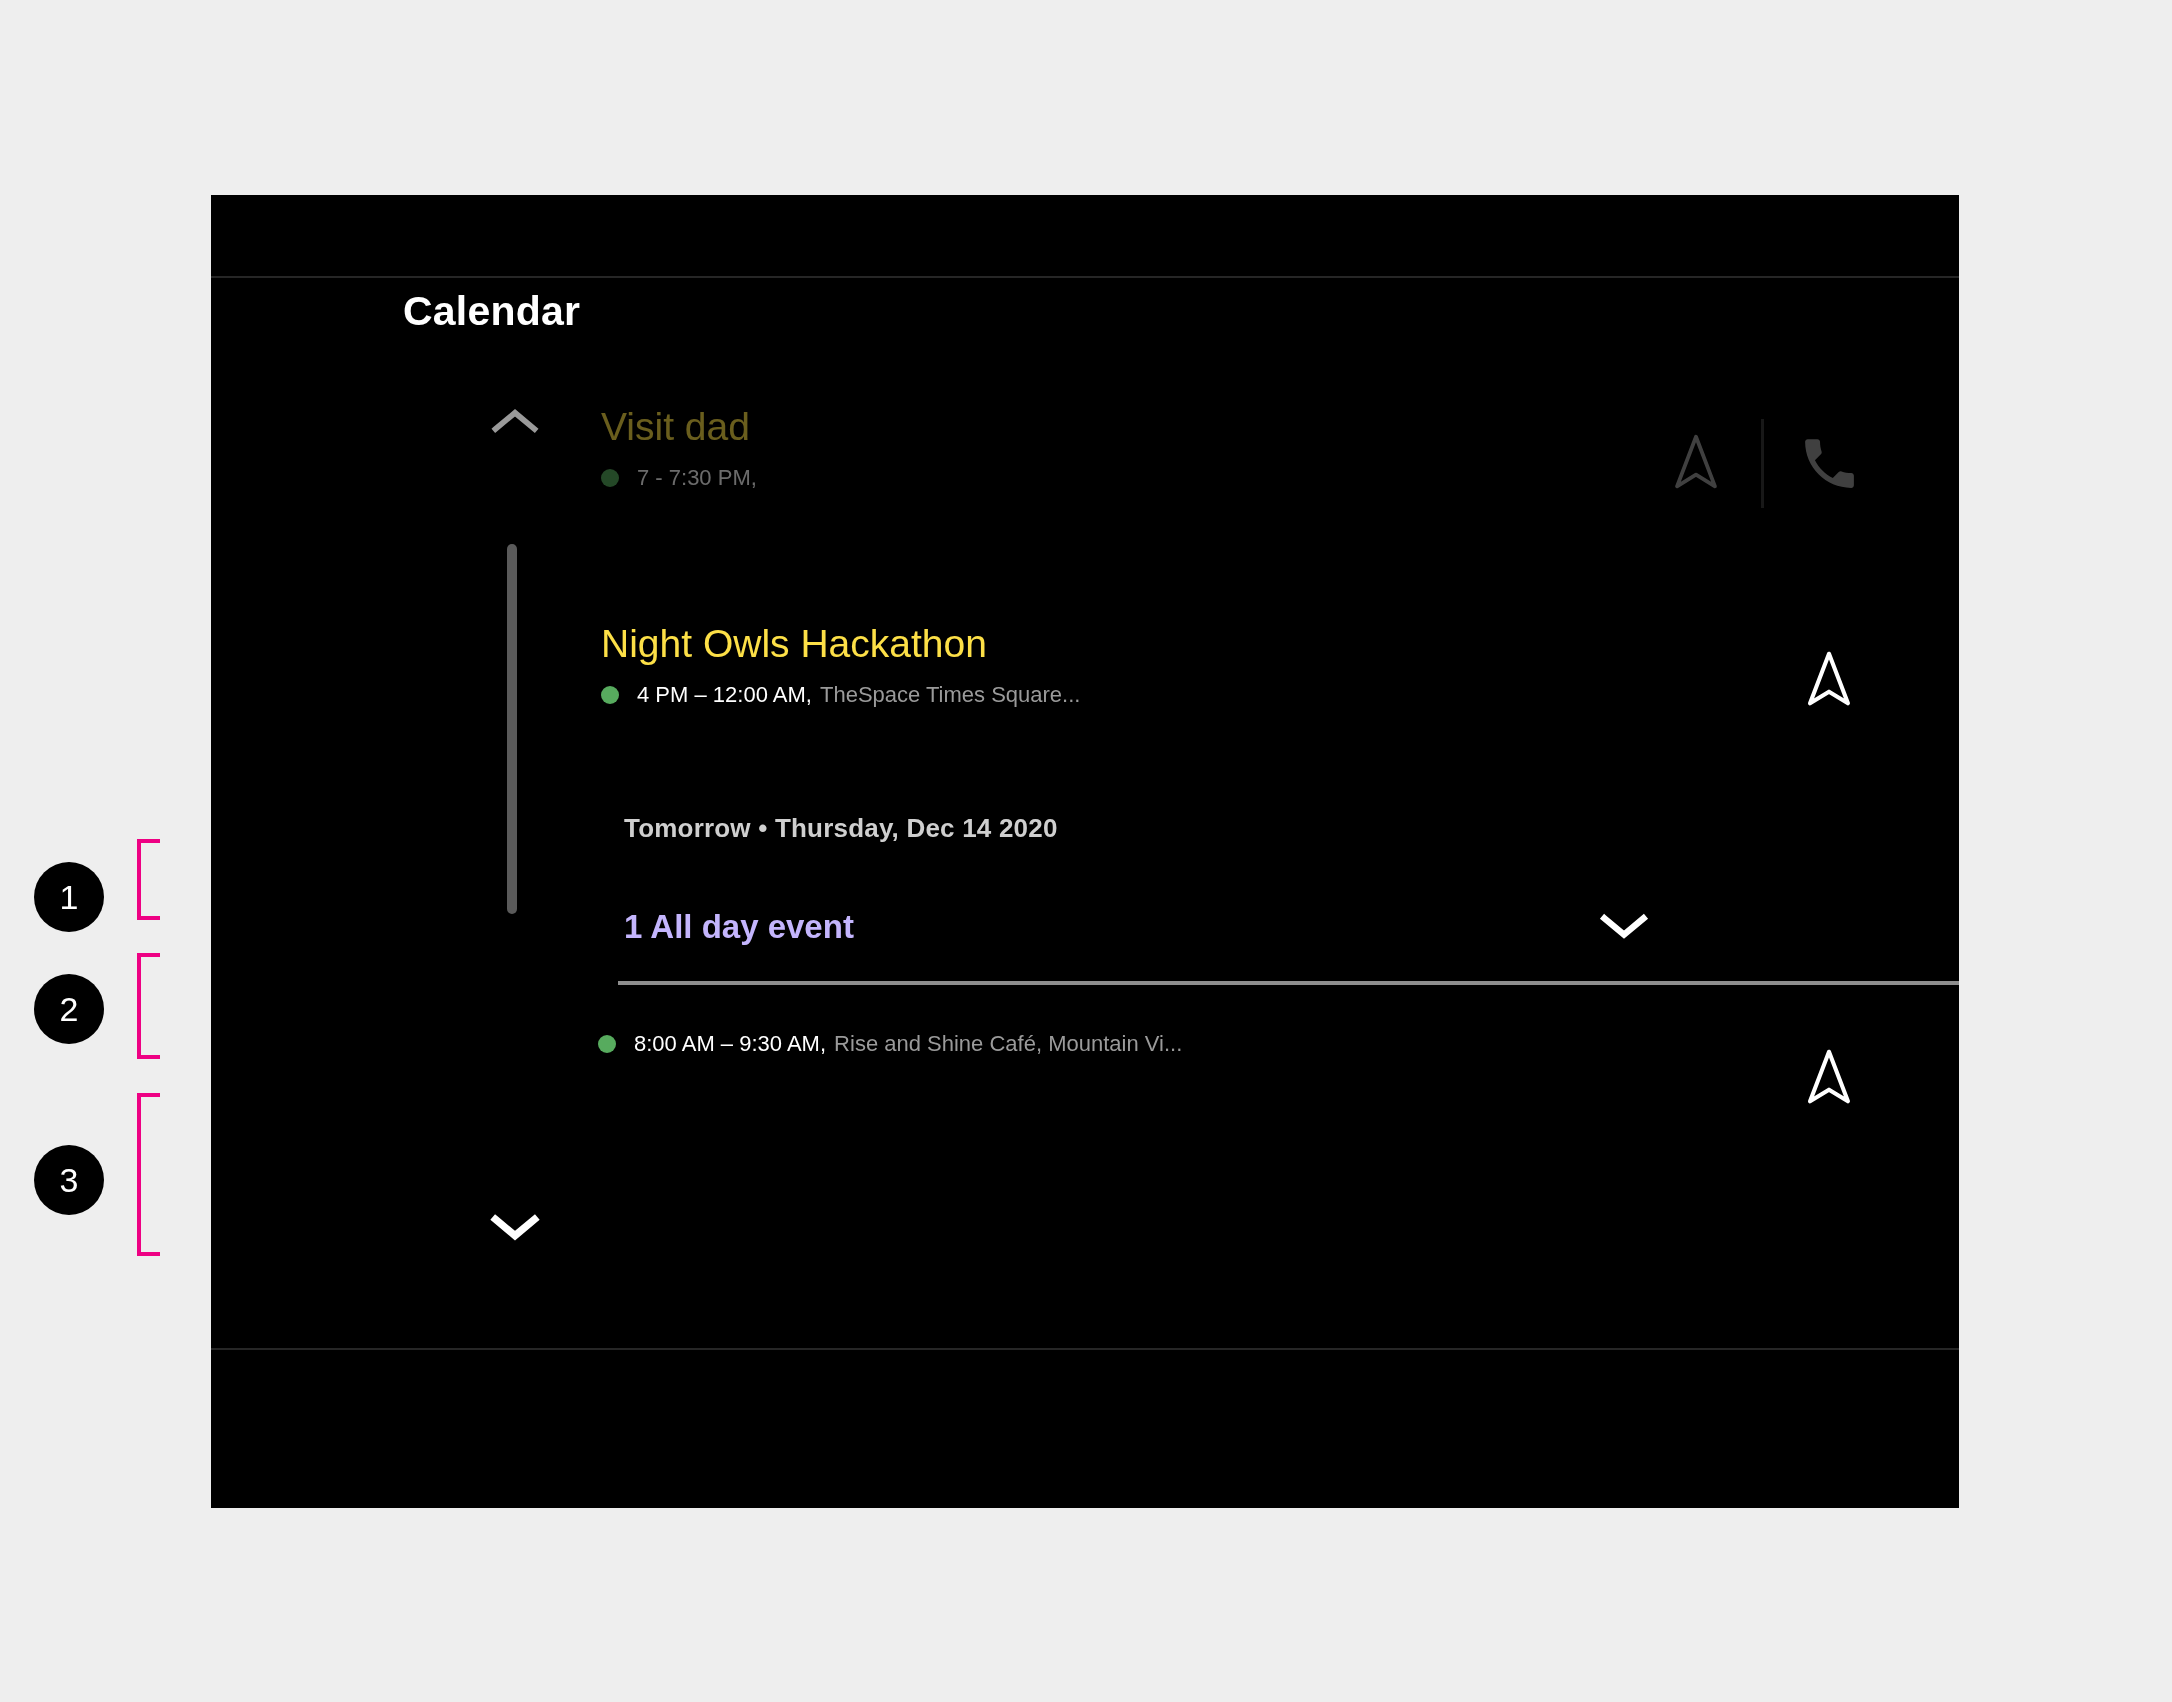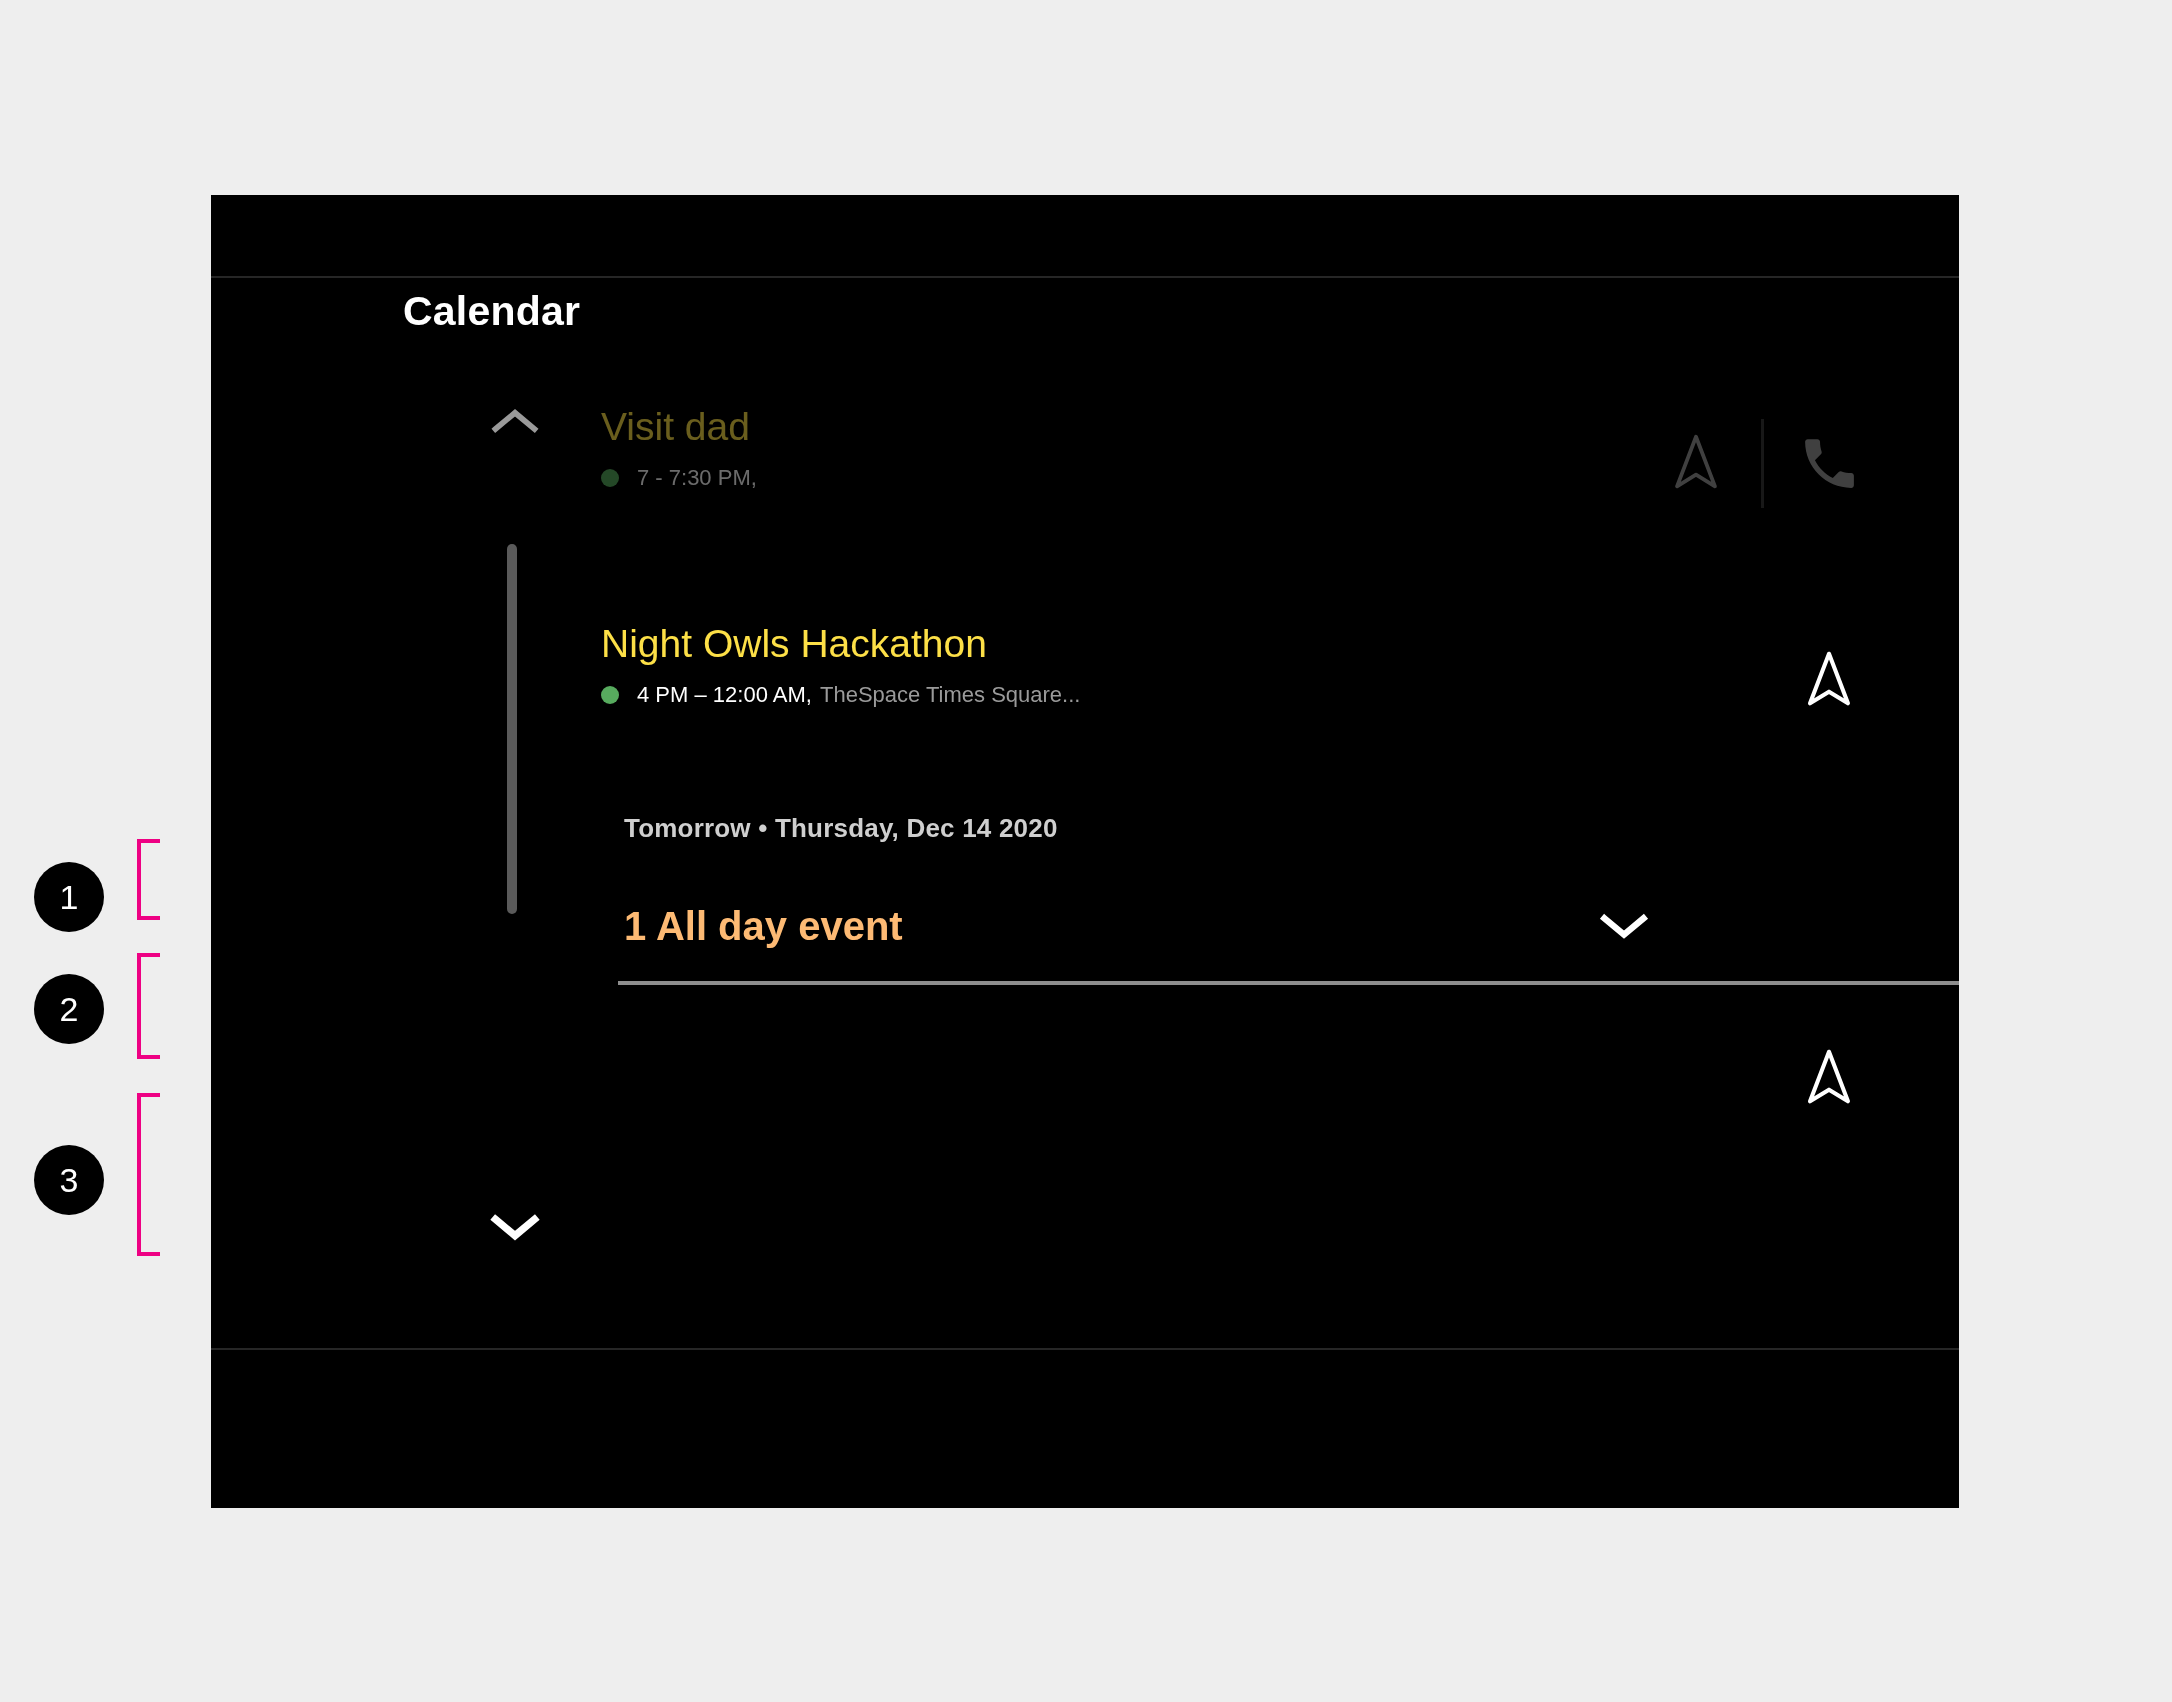--- a/index.html
+++ b/index.html
@@ -194,22 +194,22 @@
   .allday-row {
     position: absolute;
     left: 413px;
     right: 163px;
     height: 81px;
     display: flex;
     align-items: center;
     justify-content: space-between;
   }
   .allday-label {
-    font-size: 40px;
-    color: #fdba74;
+    font-size: 33px;
+    color: #c4b5fd;
     font-weight: bold;
   }
   .allday-chevron {
     width: 52px;
     height: 33px;
     margin-right: 146px;
   }
   .hrule {
     position: absolute;
     left: 407px;
@@ -310,20 +310,26 @@
           <svg width="52" height="33" viewBox="0 0 64 40">
             <polyline points="8,10 32,30 56,10" fill="none" stroke="#ffffff" stroke-width="8" stroke-linecap="square" stroke-linejoin="miter"></polyline>
           </svg>
         </div>
       </div>
 
       <div class="hrule" style="top:705px;"></div>
 
       <div class="event-row" style="top:741px; left:387px;">
         <div class="event-texts">
+          <div class="event-sub">
+            <span class="dot"></span>
+            <span class="sub-time">8:00 AM – 9:30 AM,</span>
+            <span style="width:8.1px"></span>
+            <span class="sub-place">Rise and Shine Café, Mountain Vi...</span>
+          </div>
         </div>
         <div class="row-actions">
           <div class="action-btn">
             <svg width="70" height="70" viewBox="0 0 48 48">
               <path d="M24 6 L37 40 L24 32 L11 40 Z" fill="none" stroke="#ffffff" stroke-width="2.8" stroke-linejoin="round"></path>
             </svg>
           </div>
         </div>
       </div>
 

